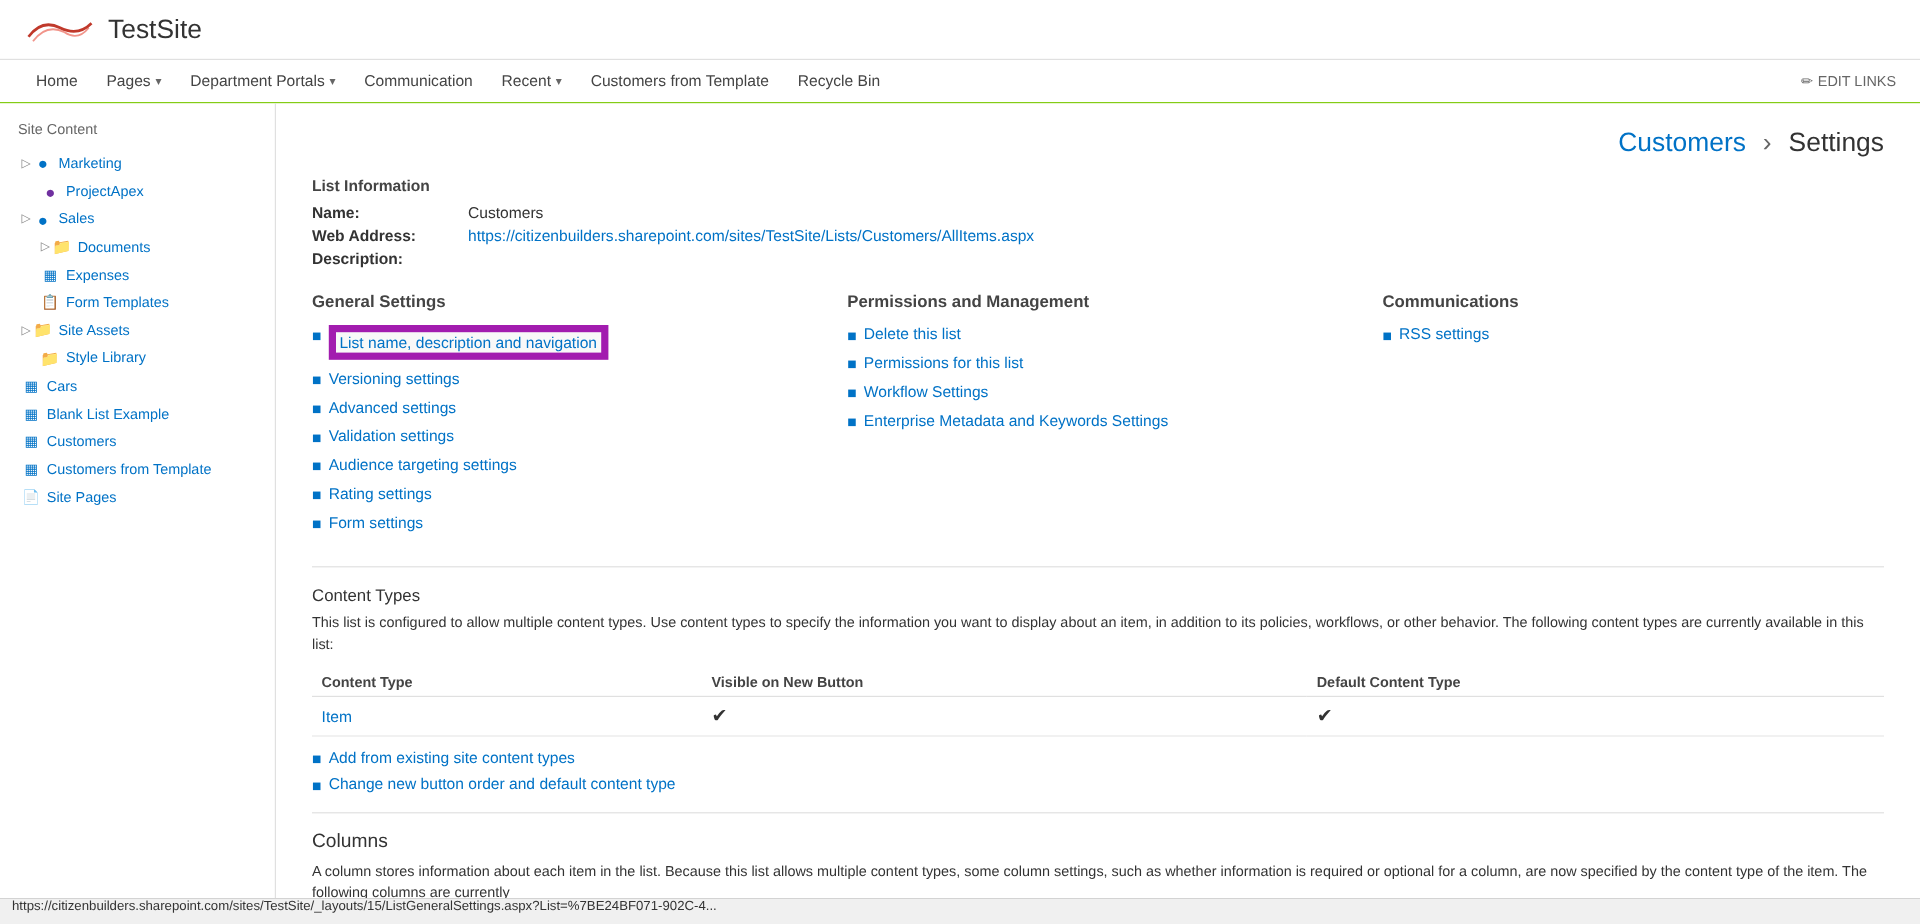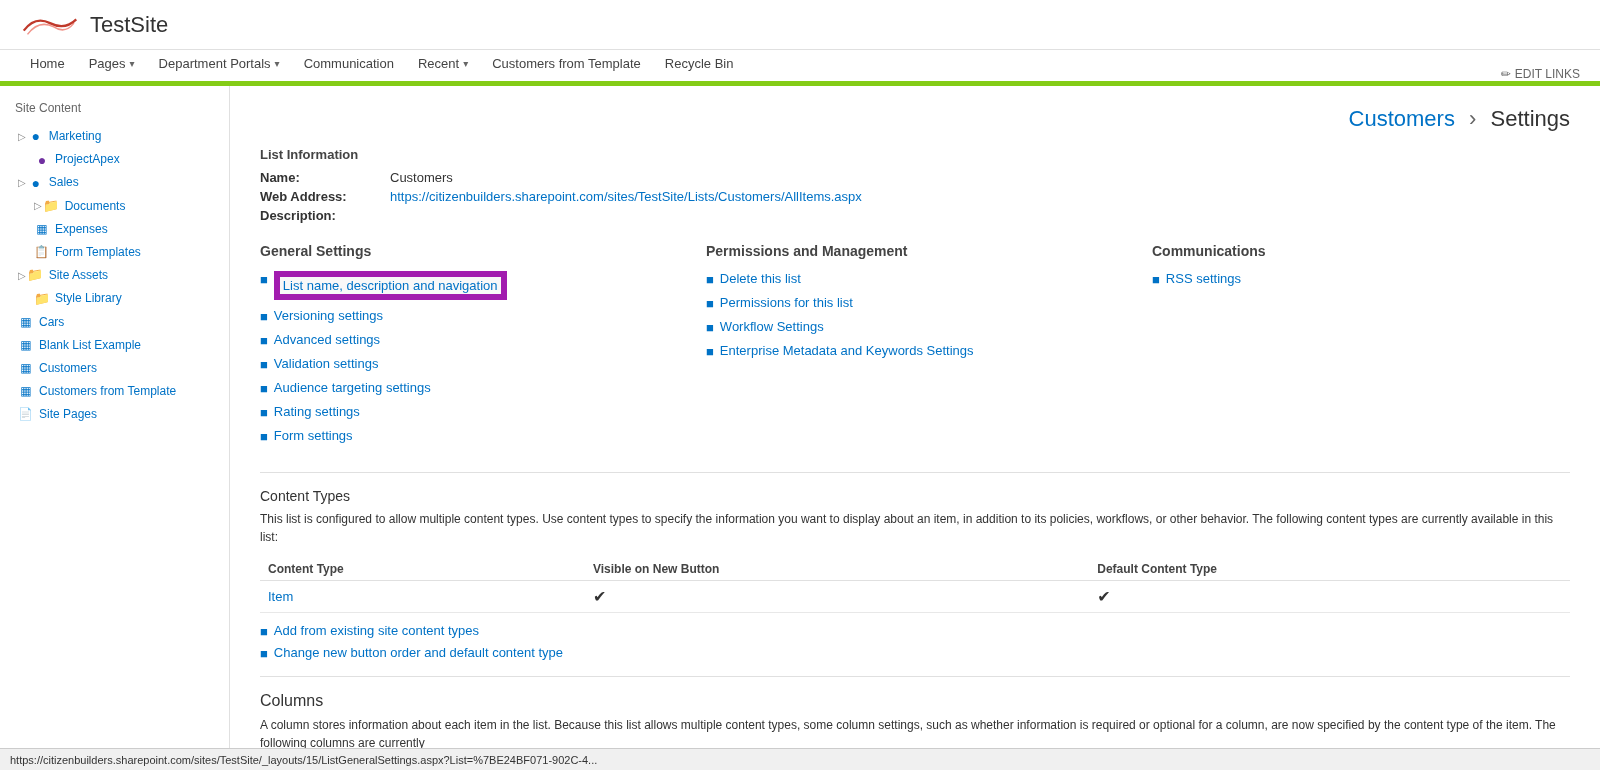--- a/index.html
+++ b/index.html
@@ -26,25 +26,25 @@
     }
     .site-title {
       font-size: 22px;
       color: #333;
       font-weight: 300;
     }
 
     
     .nav-bar {
       display: flex;
-      align-items: flex-end;
+      align-items: center;
       padding: 0 20px;
       height: 36px;
       background: #fff;
-      border-bottom: 5px solid #84cc16;
+      border-bottom: 1px solid #84cc16;
       gap: 4px;
     }
     .nav-item {
       display: flex;
       align-items: center;
       padding: 0 10px;
       height: 36px;
       font-size: 13px;
       color: #444;
       cursor: pointer;
@@ -220,21 +220,20 @@
     
     .status-bar {
       position: fixed;
       bottom: 0;
       left: 0;
       right: 0;
       height: 22px;
       background: #f0f0f0;
       border-top: 1px solid #ccc;
       display: flex;
-      align-items: center;
       padding: 0 10px;
       font-size: 11px;
       color: #333;
     }
   </style>
 </head>
 <body>
 
 <div class="top-bar">
   <div class="site-logo">

